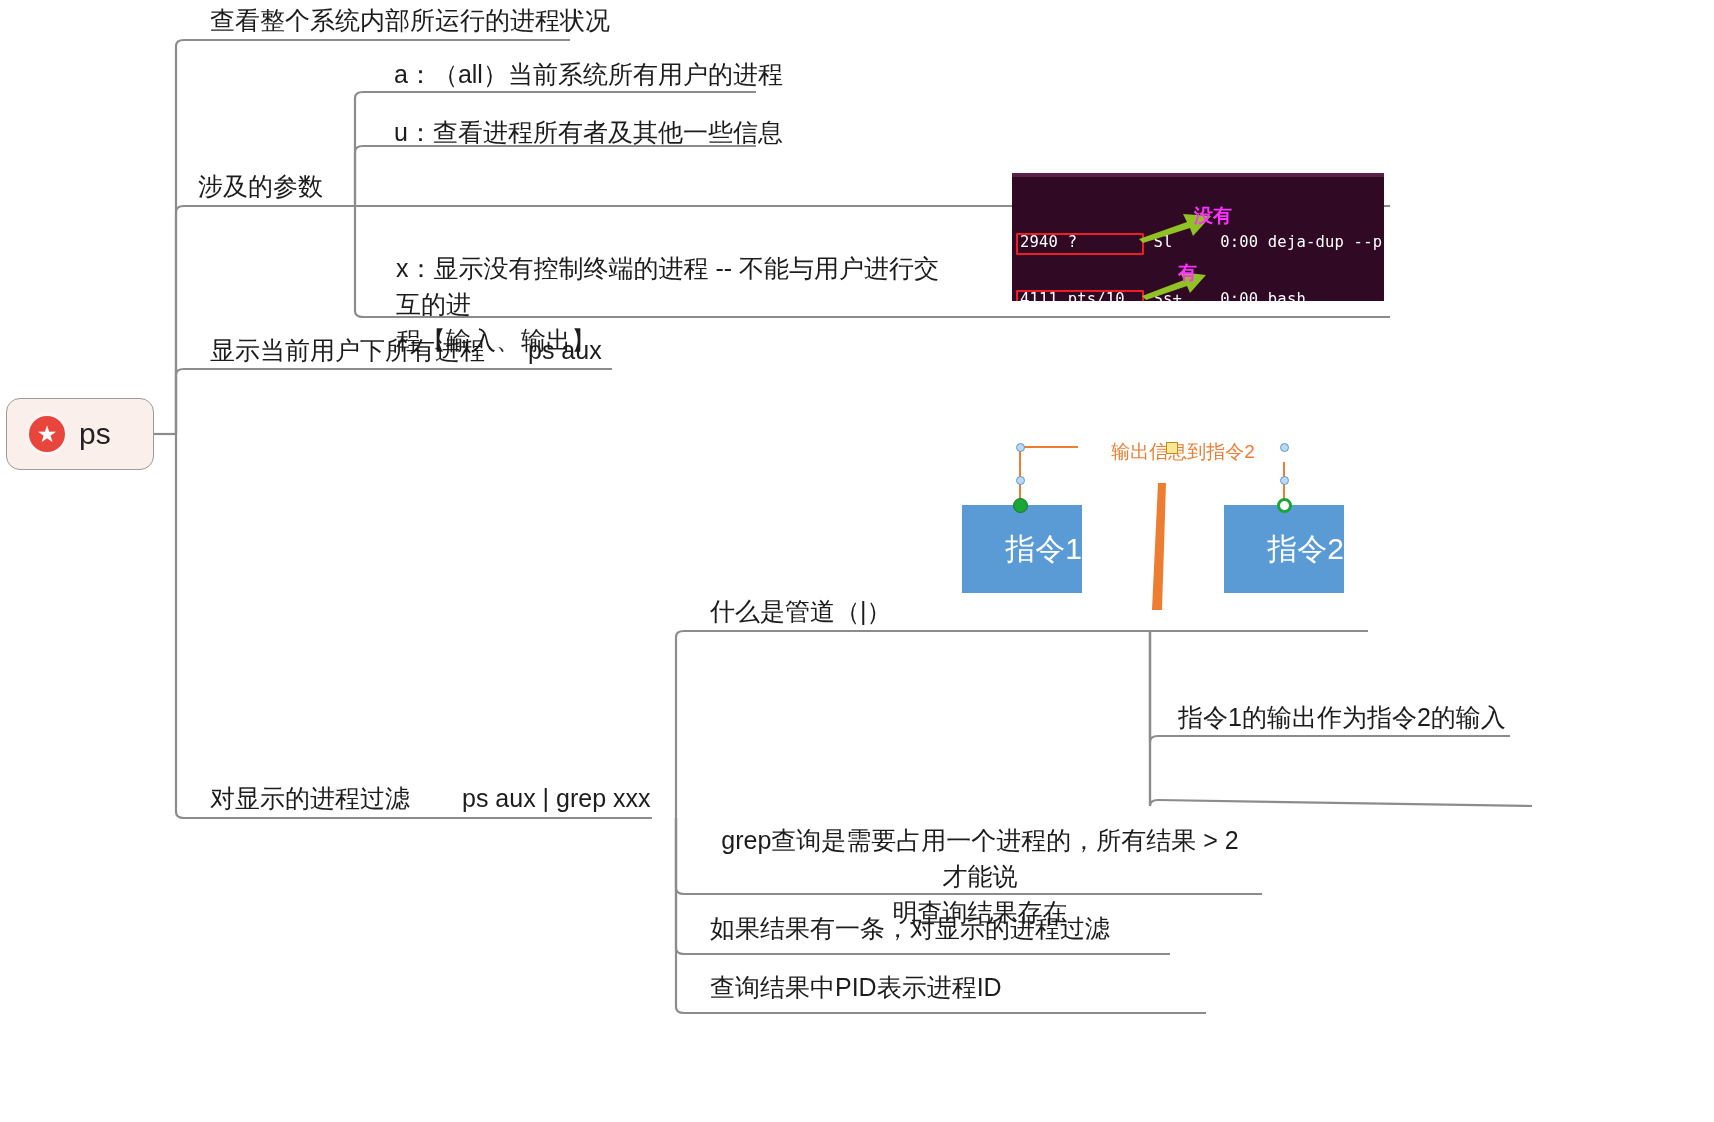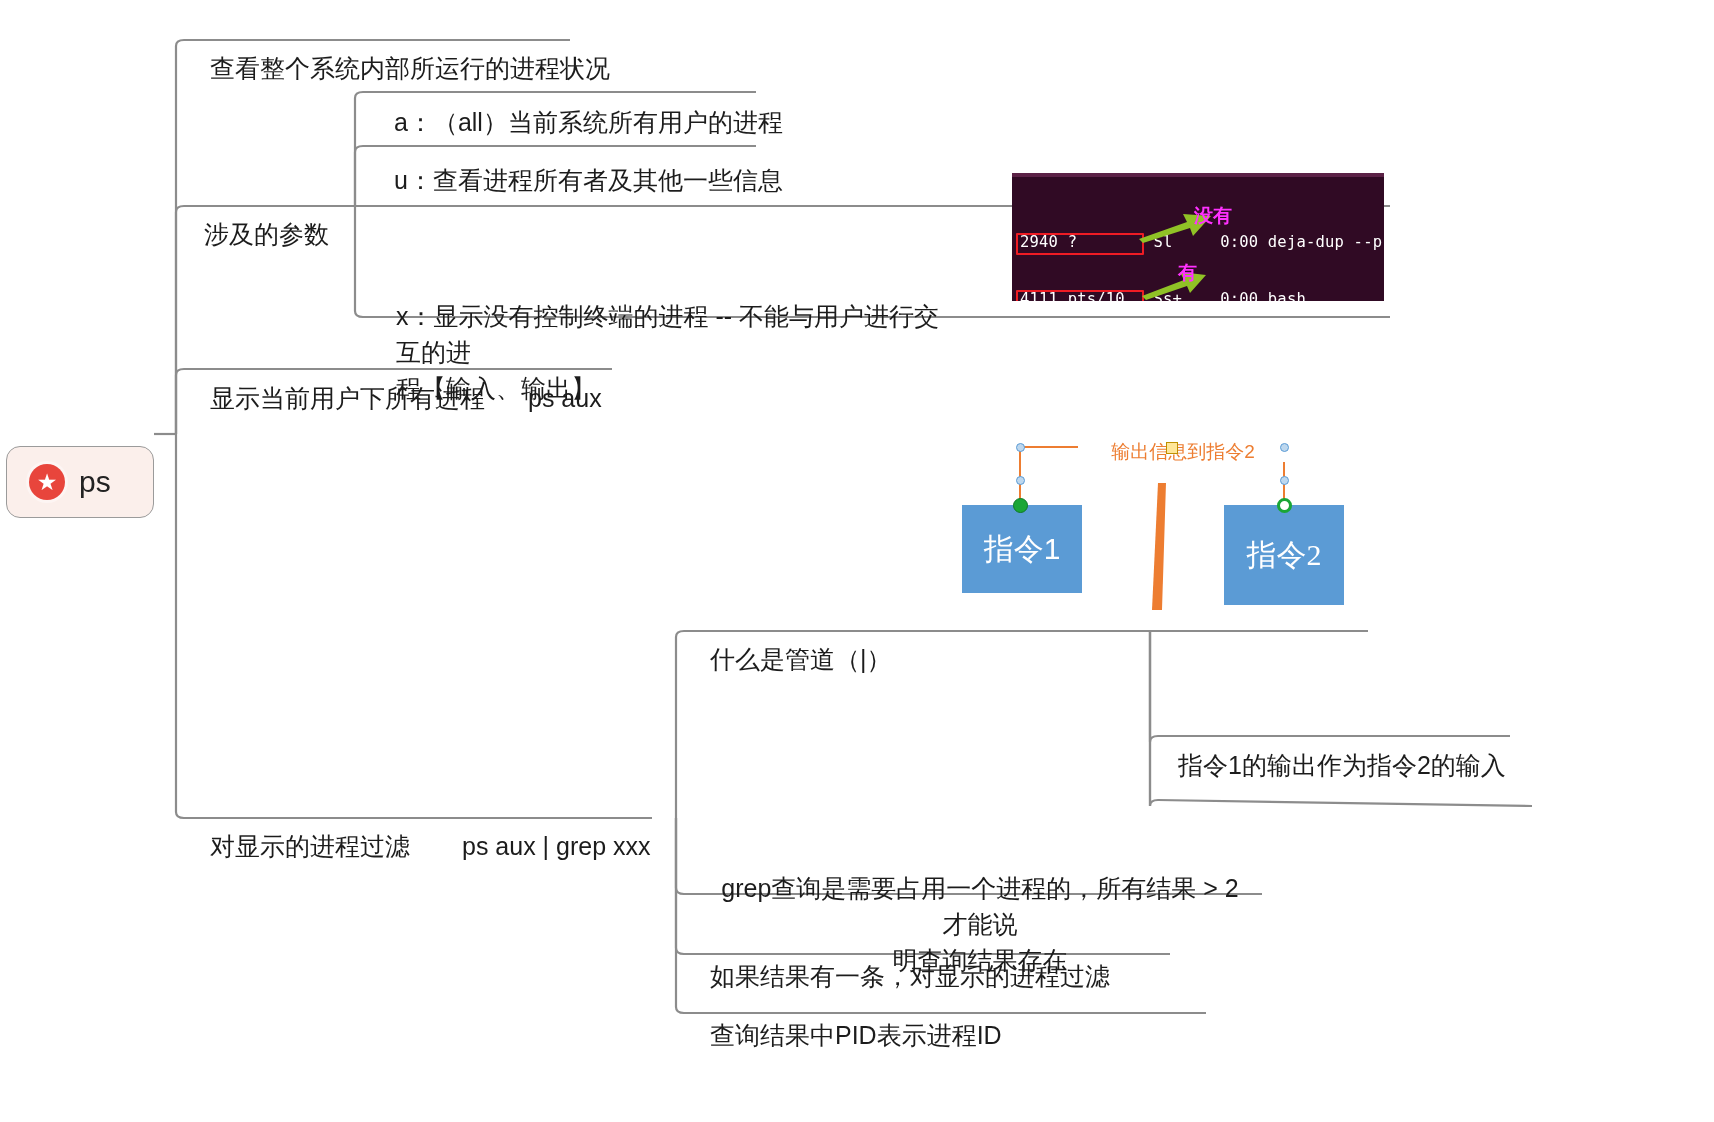--- a/index.html
+++ b/index.html
@@ -6,21 +6,21 @@
   body{
     width:1714px;height:1122px;
     background:#ffffff;
     font-family:"Liberation Sans","DejaVu Sans",sans-serif;
     overflow:hidden;
     position:relative;
   }
   #canvas{position:absolute;left:0;top:0;width:1714px;height:1122px;}
   #wires{position:absolute;left:0;top:0;width:1714px;height:1122px;pointer-events:none;}
 
-  .node{position:absolute;box-sizing:border-box;color:#1c1c1c;margin-top:48px;}
+  .node{position:absolute;box-sizing:border-box;color:#1c1c1c;}
   .node .txt{display:block;white-space:pre-line;}
 
   
   .root{
     left:6px;top:398px;width:148px;height:72px;
     background:#fbefeb;
     border:1.5px solid #9b9b9b;
     border-radius:14px;
     display:flex;align-items:center;gap:14px;
     padding-left:22px;
@@ -64,24 +64,24 @@
     position:absolute;color:#ff31ff;
     font-family:Liberation Sans, sans-serif;
     font-size:19px;line-height:19px;font-weight:600;
   }
 
   
   .pipebox{position:absolute;left:950px;top:425px;width:420px;height:185px;}
   .cmdbox{
     position:absolute;background:#5b9bd5;
     color:#ffffff;font-size:30px;
-    display:flex;align-items:center;justify-content:center;
+    display:flex;align-items:center;justify-content:flex-end;
   }
   .cmd1{left:12px;top:80px;width:120px;height:88px;}
-  .cmd2{left:274px;top:80px;width:120px;height:100px;font-family:Liberation Serif, serif;}
+  .cmd2{left:274px;top:80px;width:120px;height:88px;}
   .connlabel{
     position:absolute;left:128px;top:17px;width:210px;
     text-align:center;color:#ed7d31;font-size:19px;line-height:20px;
     background:#ffffff;
   }
   .handle-dot{position:absolute;width:9px;height:9px;border-radius:50%;
     background:#bdd7ee;border:1.5px solid #5b9bd5;box-sizing:border-box;}
   .handle-green{position:absolute;width:15px;height:15px;border-radius:50%;
     background:#1aa636;border:1.5px solid #0f7a26;box-sizing:border-box;}
   .handle-ring{position:absolute;width:15px;height:15px;border-radius:50%;
@@ -123,21 +123,21 @@
 
   <div class="node root">
     <span class="badge">★</span>
     <span class="label">ps</span>
   </div>
 
   <div class="node leaf" style="left:204px;top:2px;">
     <span class="txt">查看整个系统内部所运行的进程状况</span>
   </div>
 
-  <div class="node leaf" style="left:198px;top:168px;text-align:right;">
+  <div class="node leaf" style="left:192px;top:168px;text-align:right;">
     <span class="txt">涉及的参数</span>
   </div>
 
   <div class="node leaf" style="left:204px;top:780px;">
     <span class="txt">对显示的进程过滤</span>
   </div>
 
   <div class="node leaf" style="left:204px;top:332px;">
     <span class="txt">显示当前用户下所有进程</span>
   </div>

